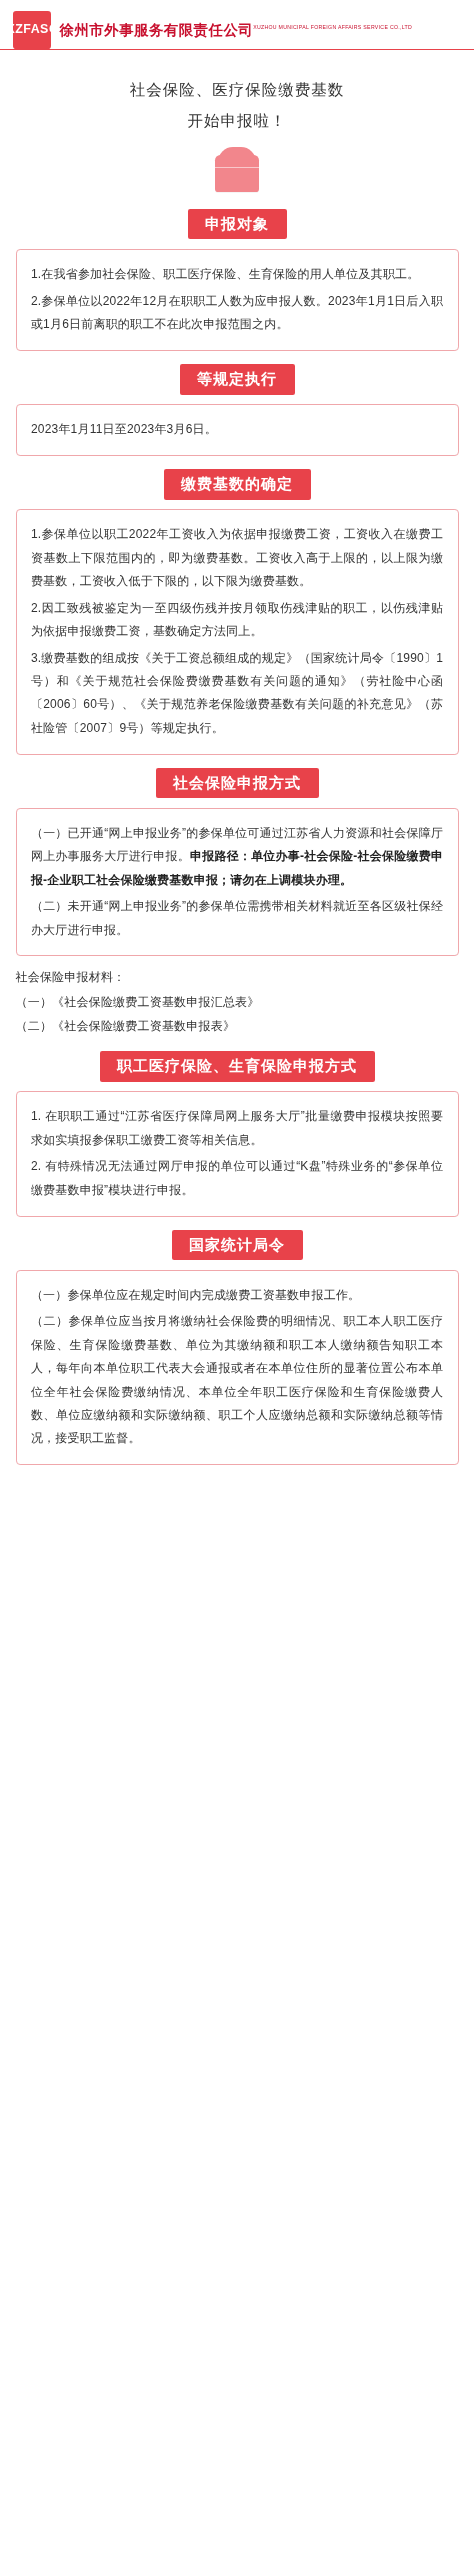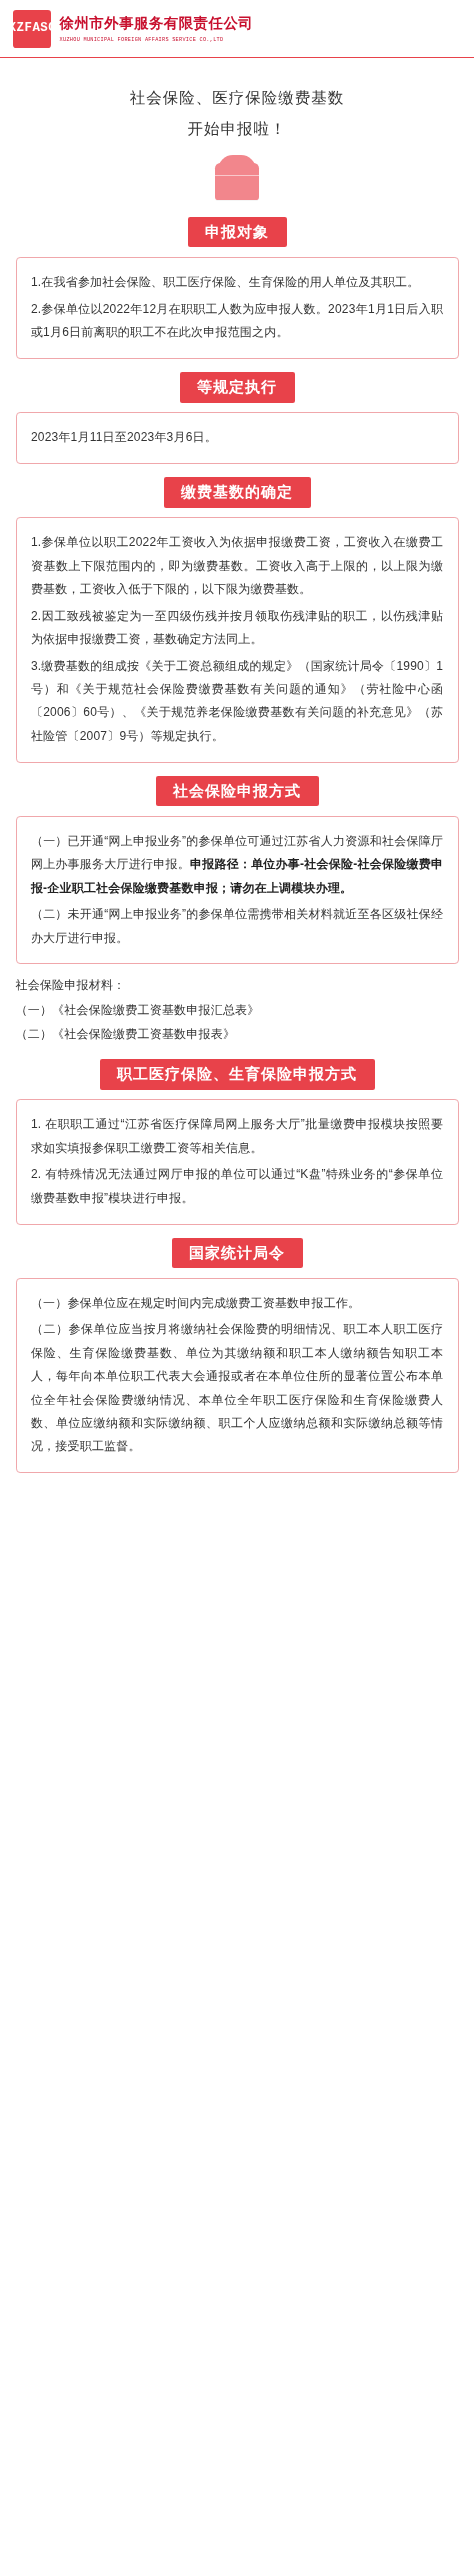--- a/index.html
+++ b/index.html
@@ -17,24 +17,23 @@
     width: 474px;
     min-height: 2576px;
     background: #ffffff;
     position: relative;
     padding-bottom: 20.6px;
   }
 
   
   .header {
     display: flex;
-    align-items: center;
-    height: 58px;
+    align-items: flex-end;
+    height: 50px;
     border-bottom: 1.5px solid #e8424a;
-    font-family: Liberation Mono, monospace;
   }
   .header-left {
     flex: 1 1 auto;
     display: flex;
     align-items: center;
     padding-left: 13.4px;
     gap: 8.2px;
   }
   .logo-badge {
     width: 38px;
@@ -47,21 +46,21 @@
     align-items: center;
     justify-content: center;
     line-height: 1.05;
     flex: 0 0 auto;
   }
   .logo-badge .lb-mark {
     font-size: 12.4px;
     font-weight: bold;
     letter-spacing: 0.5px;
   }
-  .org-names { display: flex; flex-direction: column; justify-content: center; }
+  .org-names { display: flex; flex-direction: row; justify-content: center; }
   .org-cn {
     font-size: 14.4px;
     font-weight: bold;
     color: #c8102e;
     letter-spacing: 0.5px;
     white-space: nowrap;
   }
   .org-en {
     margin-top: 3.1px;
     font-size: 5.2px;

